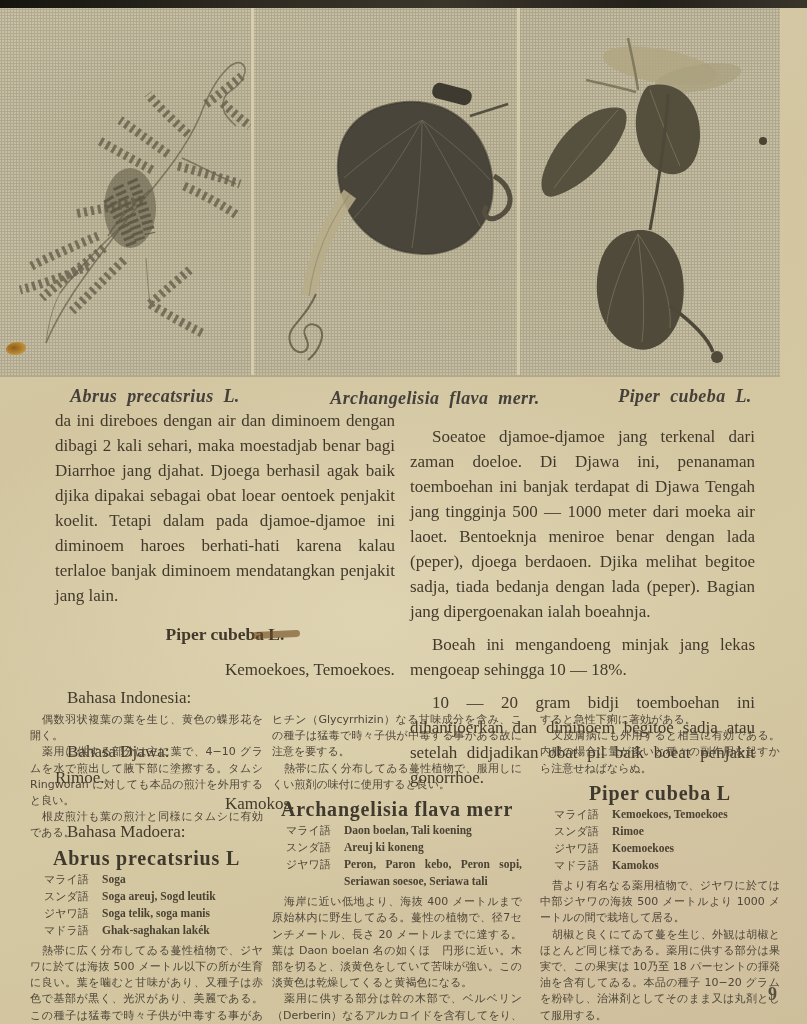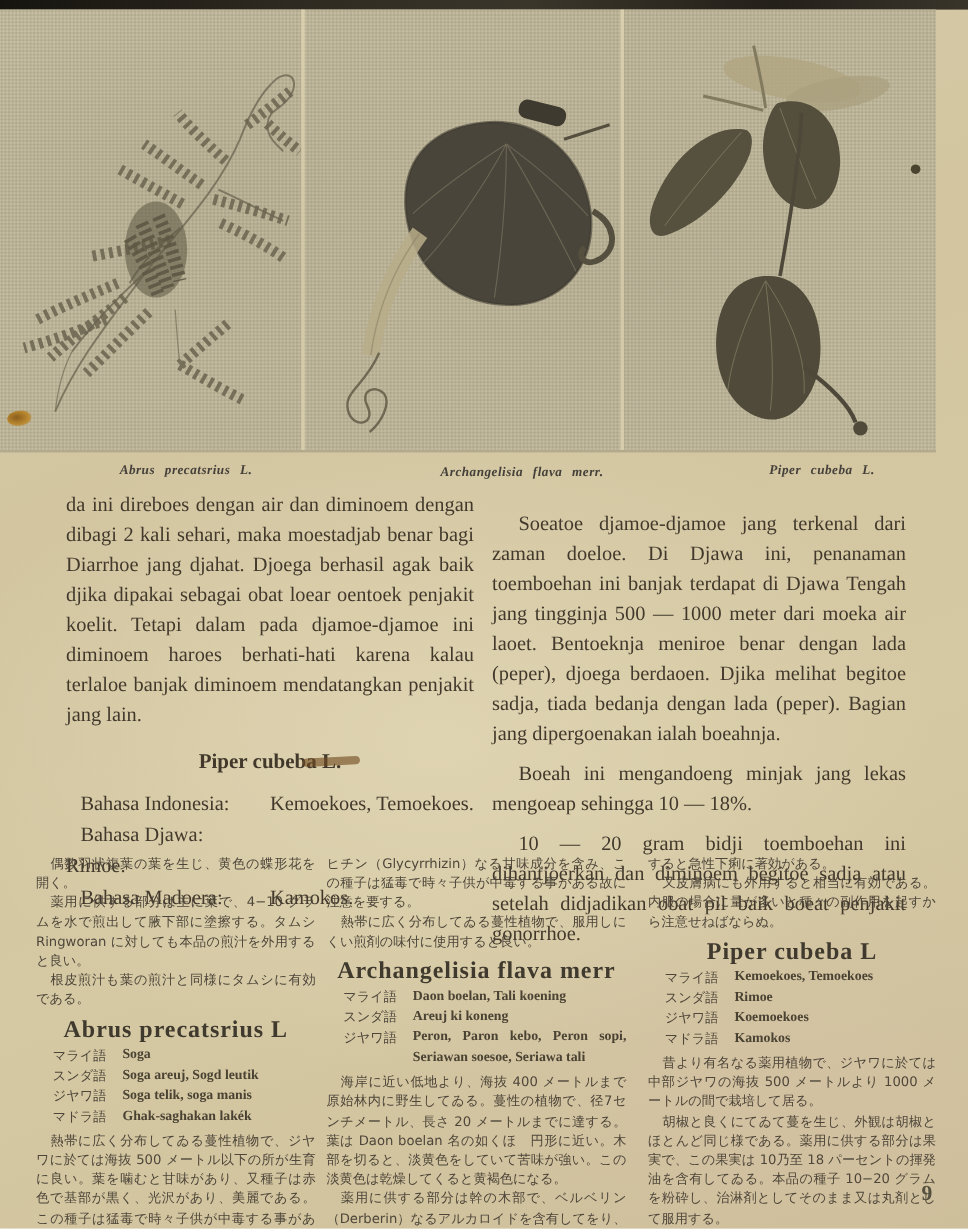--- a/index.html
+++ b/index.html
@@ -24,30 +24,30 @@
       radial-gradient(ellipse 280px 220px at 70% 60%, rgba(177,169,142,.30), rgba(0,0,0,0) 75%),
       linear-gradient(135deg,#c9c1a5 0%,#c4bca0 50%,#c8c0a4 100%);
     background-size:3px 3px,auto,auto,auto;
     border-bottom:2px solid #b3aa8d;}
   .photo-sep{position:absolute;top:0;width:3px;height:367px;
     background:linear-gradient(to bottom,#ded3b1,#d6cba9 60%,#dcd1af);opacity:.85;}
   .photo-panel{position:absolute;top:0;height:367px;}
   .photo-panel svg{display:block;}
   
   .caption{position:absolute;font-style:italic;font-weight:bold;
-    font-size:11px;color:#45403a;letter-spacing:.4px;word-spacing:5px;text-align:center;}
+    font-size:18px;color:#45403a;letter-spacing:.4px;word-spacing:5px;text-align:center;}
   
   .col{position:absolute;text-align:justify;font-size:17px;line-height:25px;color:#42392c;}
   .col p{margin:0;}
   .col p.ind{text-indent:22px;}
   .col p + p{margin-top:0;}
   .main-heading{font-weight:bold;text-align:center;font-size:17.5px;margin:14px 0 10px 0;text-indent:0 !important;}
   .langtable{margin-top:2px;}
   .langrow{display:flex;line-height:26px;}
-  .langrow .lab{width:158px;flex:none;padding-left:12px;}
+  .langrow .lab{width:158px;flex:none;padding-left:12px;margin-top:28px;}
   .langrow .val{flex:1;}
   
   .jcol{position:absolute;font-family:"DejaVu Sans",sans-serif;
     font-size:11px;line-height:16.2px;color:#4e463a;text-align:justify;}
   .jcol p{margin:0;}
   .jcol p.ind{text-indent:12px;}
   .jheading{font-family:"Liberation Serif","DejaVu Serif",serif;
     font-weight:bold;text-align:center;font-size:20px;letter-spacing:.8px;
     margin:8px 0 5px 0;color:#403a2e;}
   .jlangrow{display:flex;line-height:17px;}

